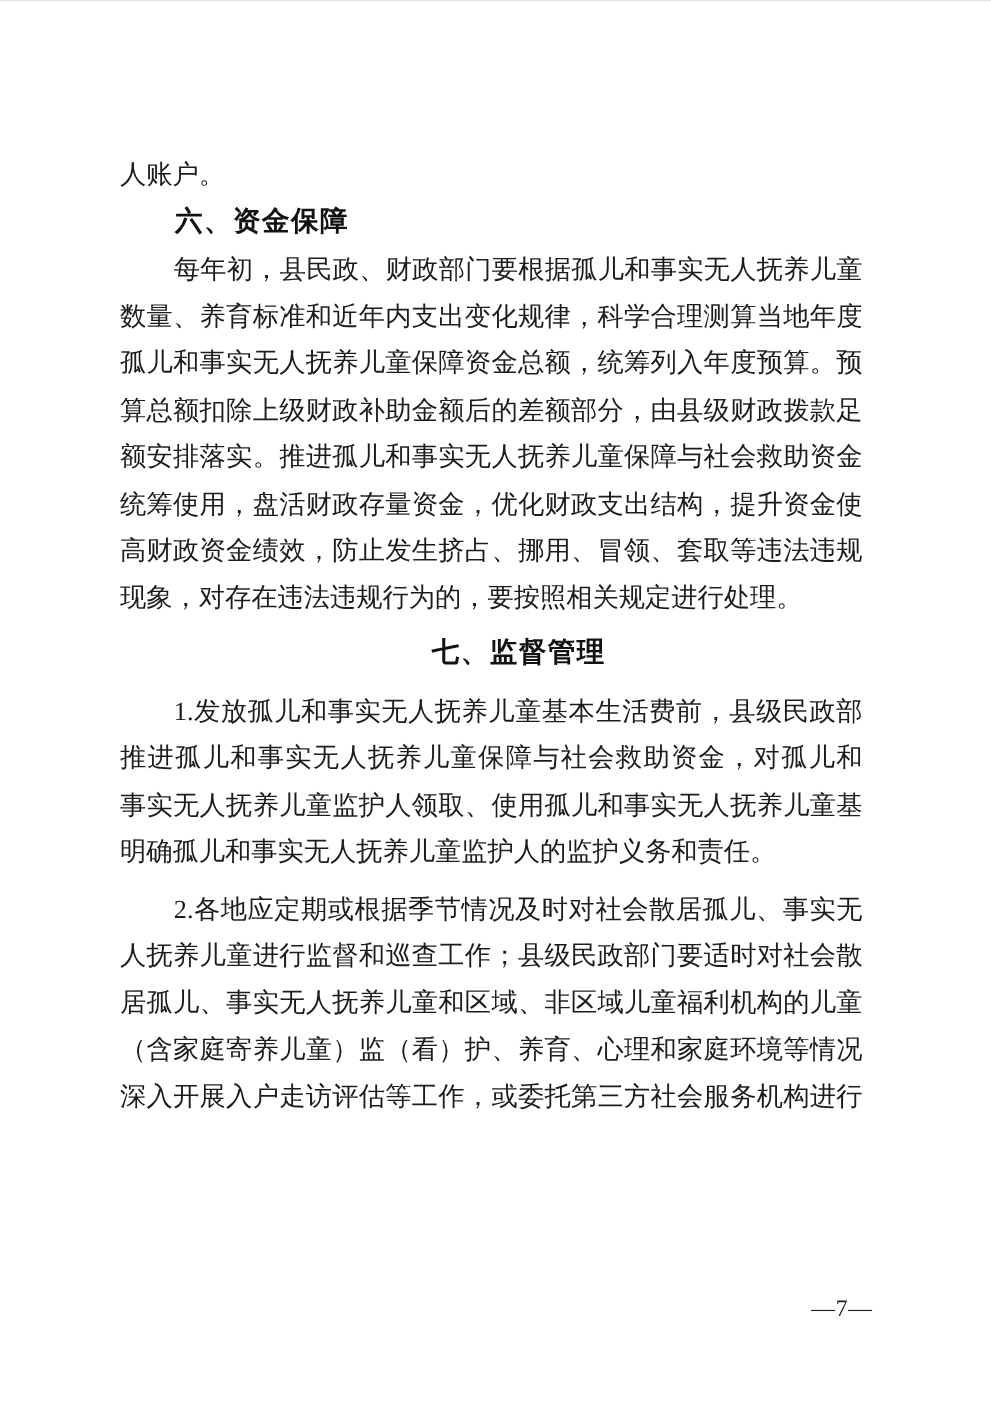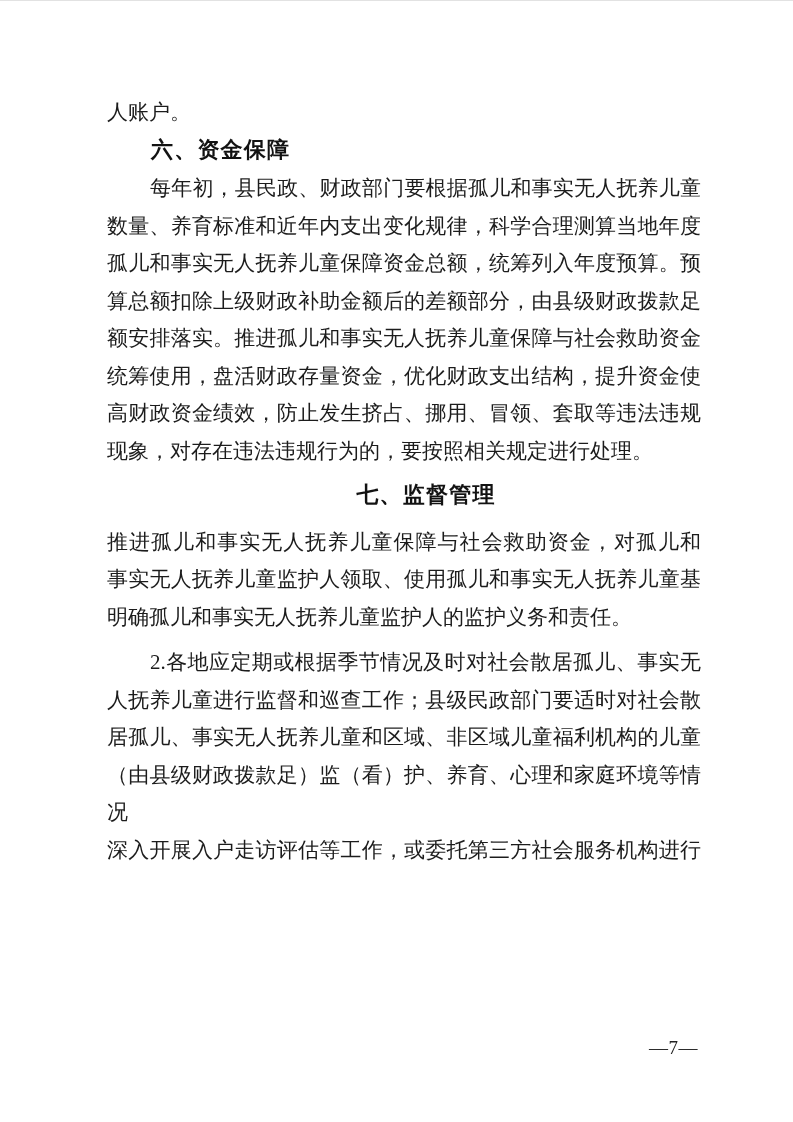--- a/index.html
+++ b/index.html
@@ -11,24 +11,24 @@
     width: 793px;
     height: 1122px;
     position: relative;
     overflow: hidden;
     font-family: "Liberation Serif", "DejaVu Serif", serif;
     border-top: 1px solid #e2e2e2;
     box-sizing: border-box;
   }
   .text-column {
     position: absolute;
-    left: 107px;
+    left: 96px;
     top: 0;
     width: 594px;
-    padding-top: 93px;
+    padding-top: 120px;
   }
   .line {
     font-size: 21px;
     line-height: 37.5px;
     color: #1c1c1c;
     text-align: justify;
     text-align-last: justify;
     word-break: break-all;
   }
   .line.end {
@@ -84,28 +84,29 @@
     <div class="line">算总额扣除上级财政补助金额后的差额部分，由县级财政拨款足</div>
     <div class="line">额安排落实。推进孤儿和事实无人抚养儿童保障与社会救助资金</div>
     <div class="line">统筹使用，盘活财政存量资金，优化财政支出结构，提升资金使</div>
     <div class="line">高财政资金绩效，防止发生挤占、挪用、冒领、套取等违法违规</div>
     <div class="line end">现象，对存在违法违规行为的，要按照相关规定进行处理。</div>
   </div>
 
   <div class="heading h7">七、监督管理</div>
 
   <div class="para spaced">
+    <div class="line first">1.发放孤儿和事实无人抚养儿童基本生活费前，县级民政部</div>
     <div class="line">推进孤儿和事实无人抚养儿童保障与社会救助资金，对孤儿和</div>
     <div class="line">事实无人抚养儿童监护人领取、使用孤儿和事实无人抚养儿童基</div>
     <div class="line end">明确孤儿和事实无人抚养儿童监护人的监护义务和责任。</div>
   </div>
 
   <div class="para spaced">
     <div class="line first">2.各地应定期或根据季节情况及时对社会散居孤儿、事实无</div>
     <div class="line">人抚养儿童进行监督和巡查工作；县级民政部门要适时对社会散</div>
     <div class="line">居孤儿、事实无人抚养儿童和区域、非区域儿童福利机构的儿童</div>
-    <div class="line">（由县级财政拨款足）监（看）护、养育、心理和家庭环境等情况</div>
+    <div class="line">（含家庭寄养儿童）监（看）护、养育、心理和家庭环境等情况</div>
     <div class="line">深入开展入户走访评估等工作，或委托第三方社会服务机构进行</div>
   </div>
 
 </div>
 
 <div class="page-number">—7—</div>
 
 </body></html>

